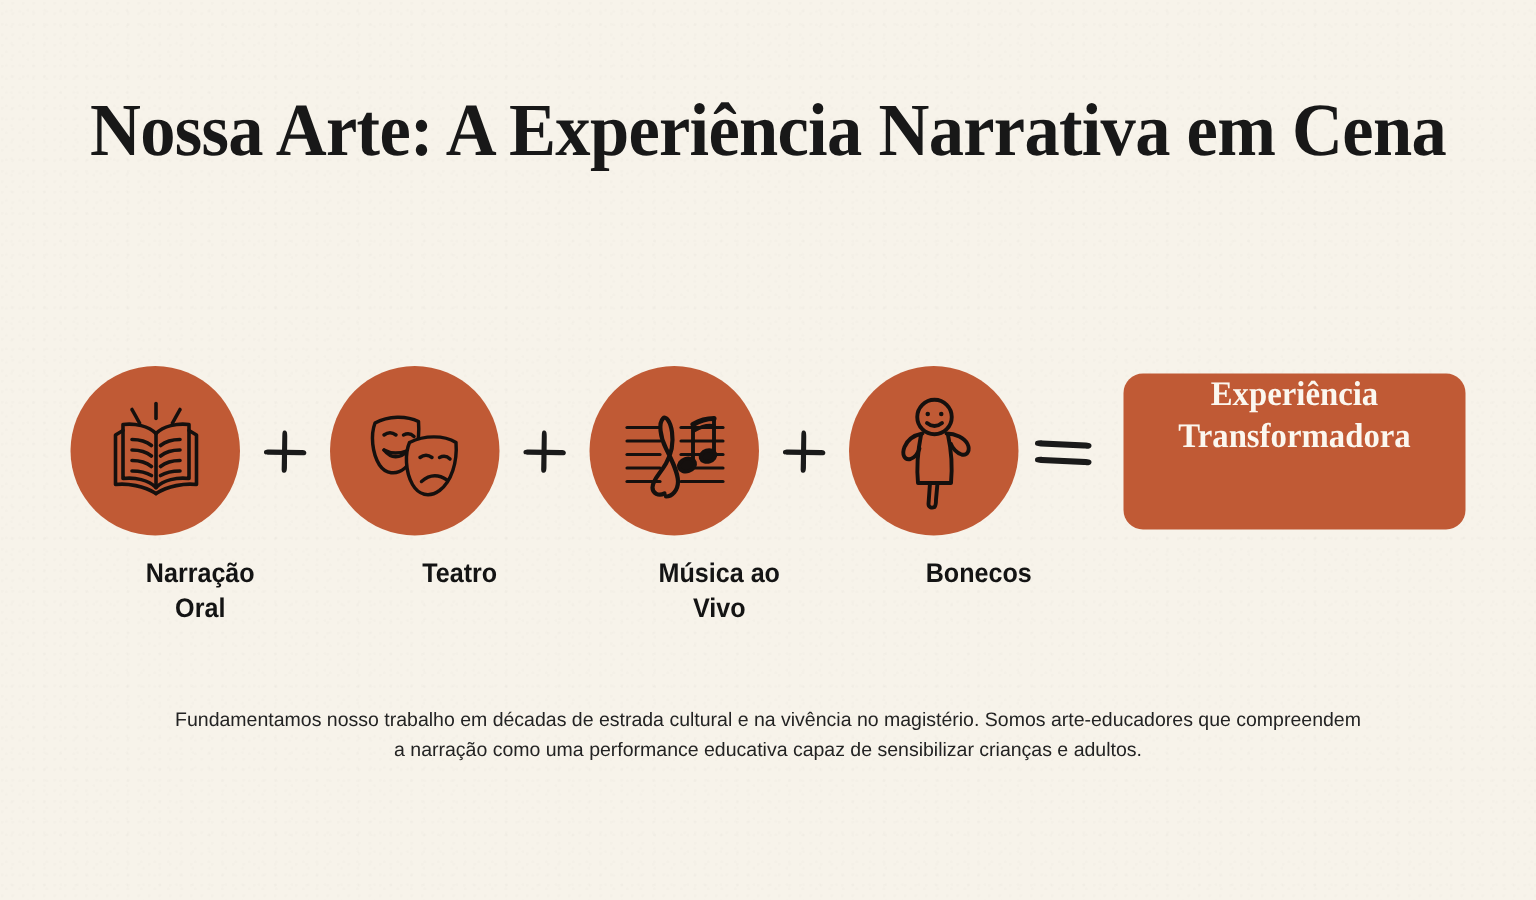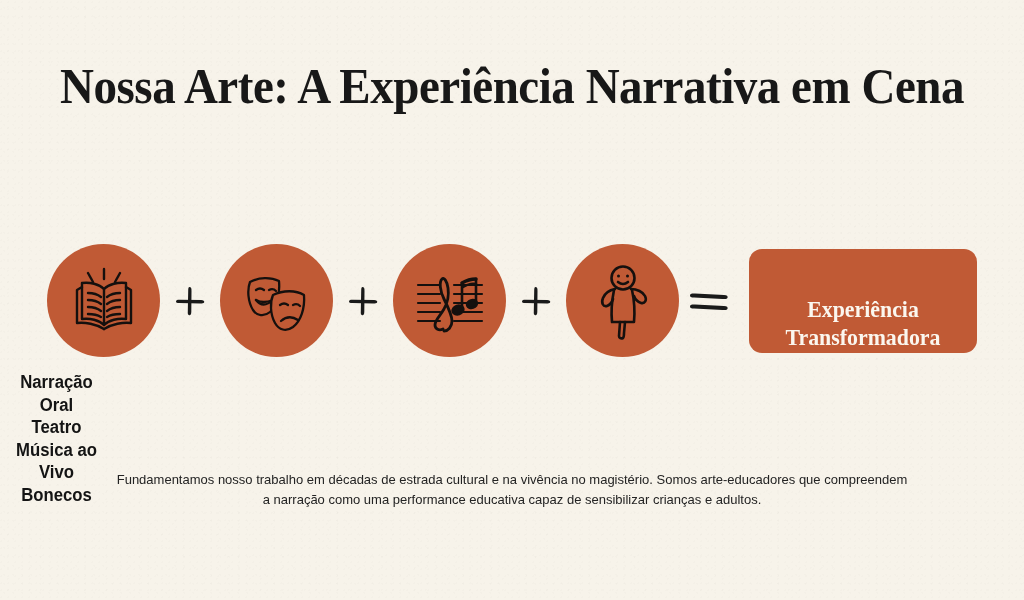--- a/index.html
+++ b/index.html
@@ -54,41 +54,40 @@
     width:60px;
     display:flex; align-items:center; justify-content:center;
     color:#1A1A1A;
   }
 
   .resultbox{
     flex:0 0 auto;
     width:228px; height:104px;
     background:#C05A35;
     border-radius:13px;
-    display:flex; align-items:flex-end; justify-content:center;
+    display:flex; align-items:flex-start; justify-content:center;
     margin-left:10px;
   }
   .resultbox span{
     font-family:"Liberation Serif", serif;
     font-weight:bold;
     font-size:23px;
     line-height:1.22;
     color:#FBF7EF;
     text-align:center;
     transform:scaleX(.95);
   }
 
   .labels{
     position:absolute;
     left:0; right:0; top:371px;
     height:60px;
     display:flex;
     align-items:flex-start;
-    justify-content:space-between;
-    flex-direction:column;
+    justify-content:center;
   }
   .lblslot{
     flex:0 0 auto;
     width:113px;
     text-align:center;
     font-size:18px;
     font-weight:bold;
     line-height:1.25;
     color:#141414;
     transform:scaleX(.93);

